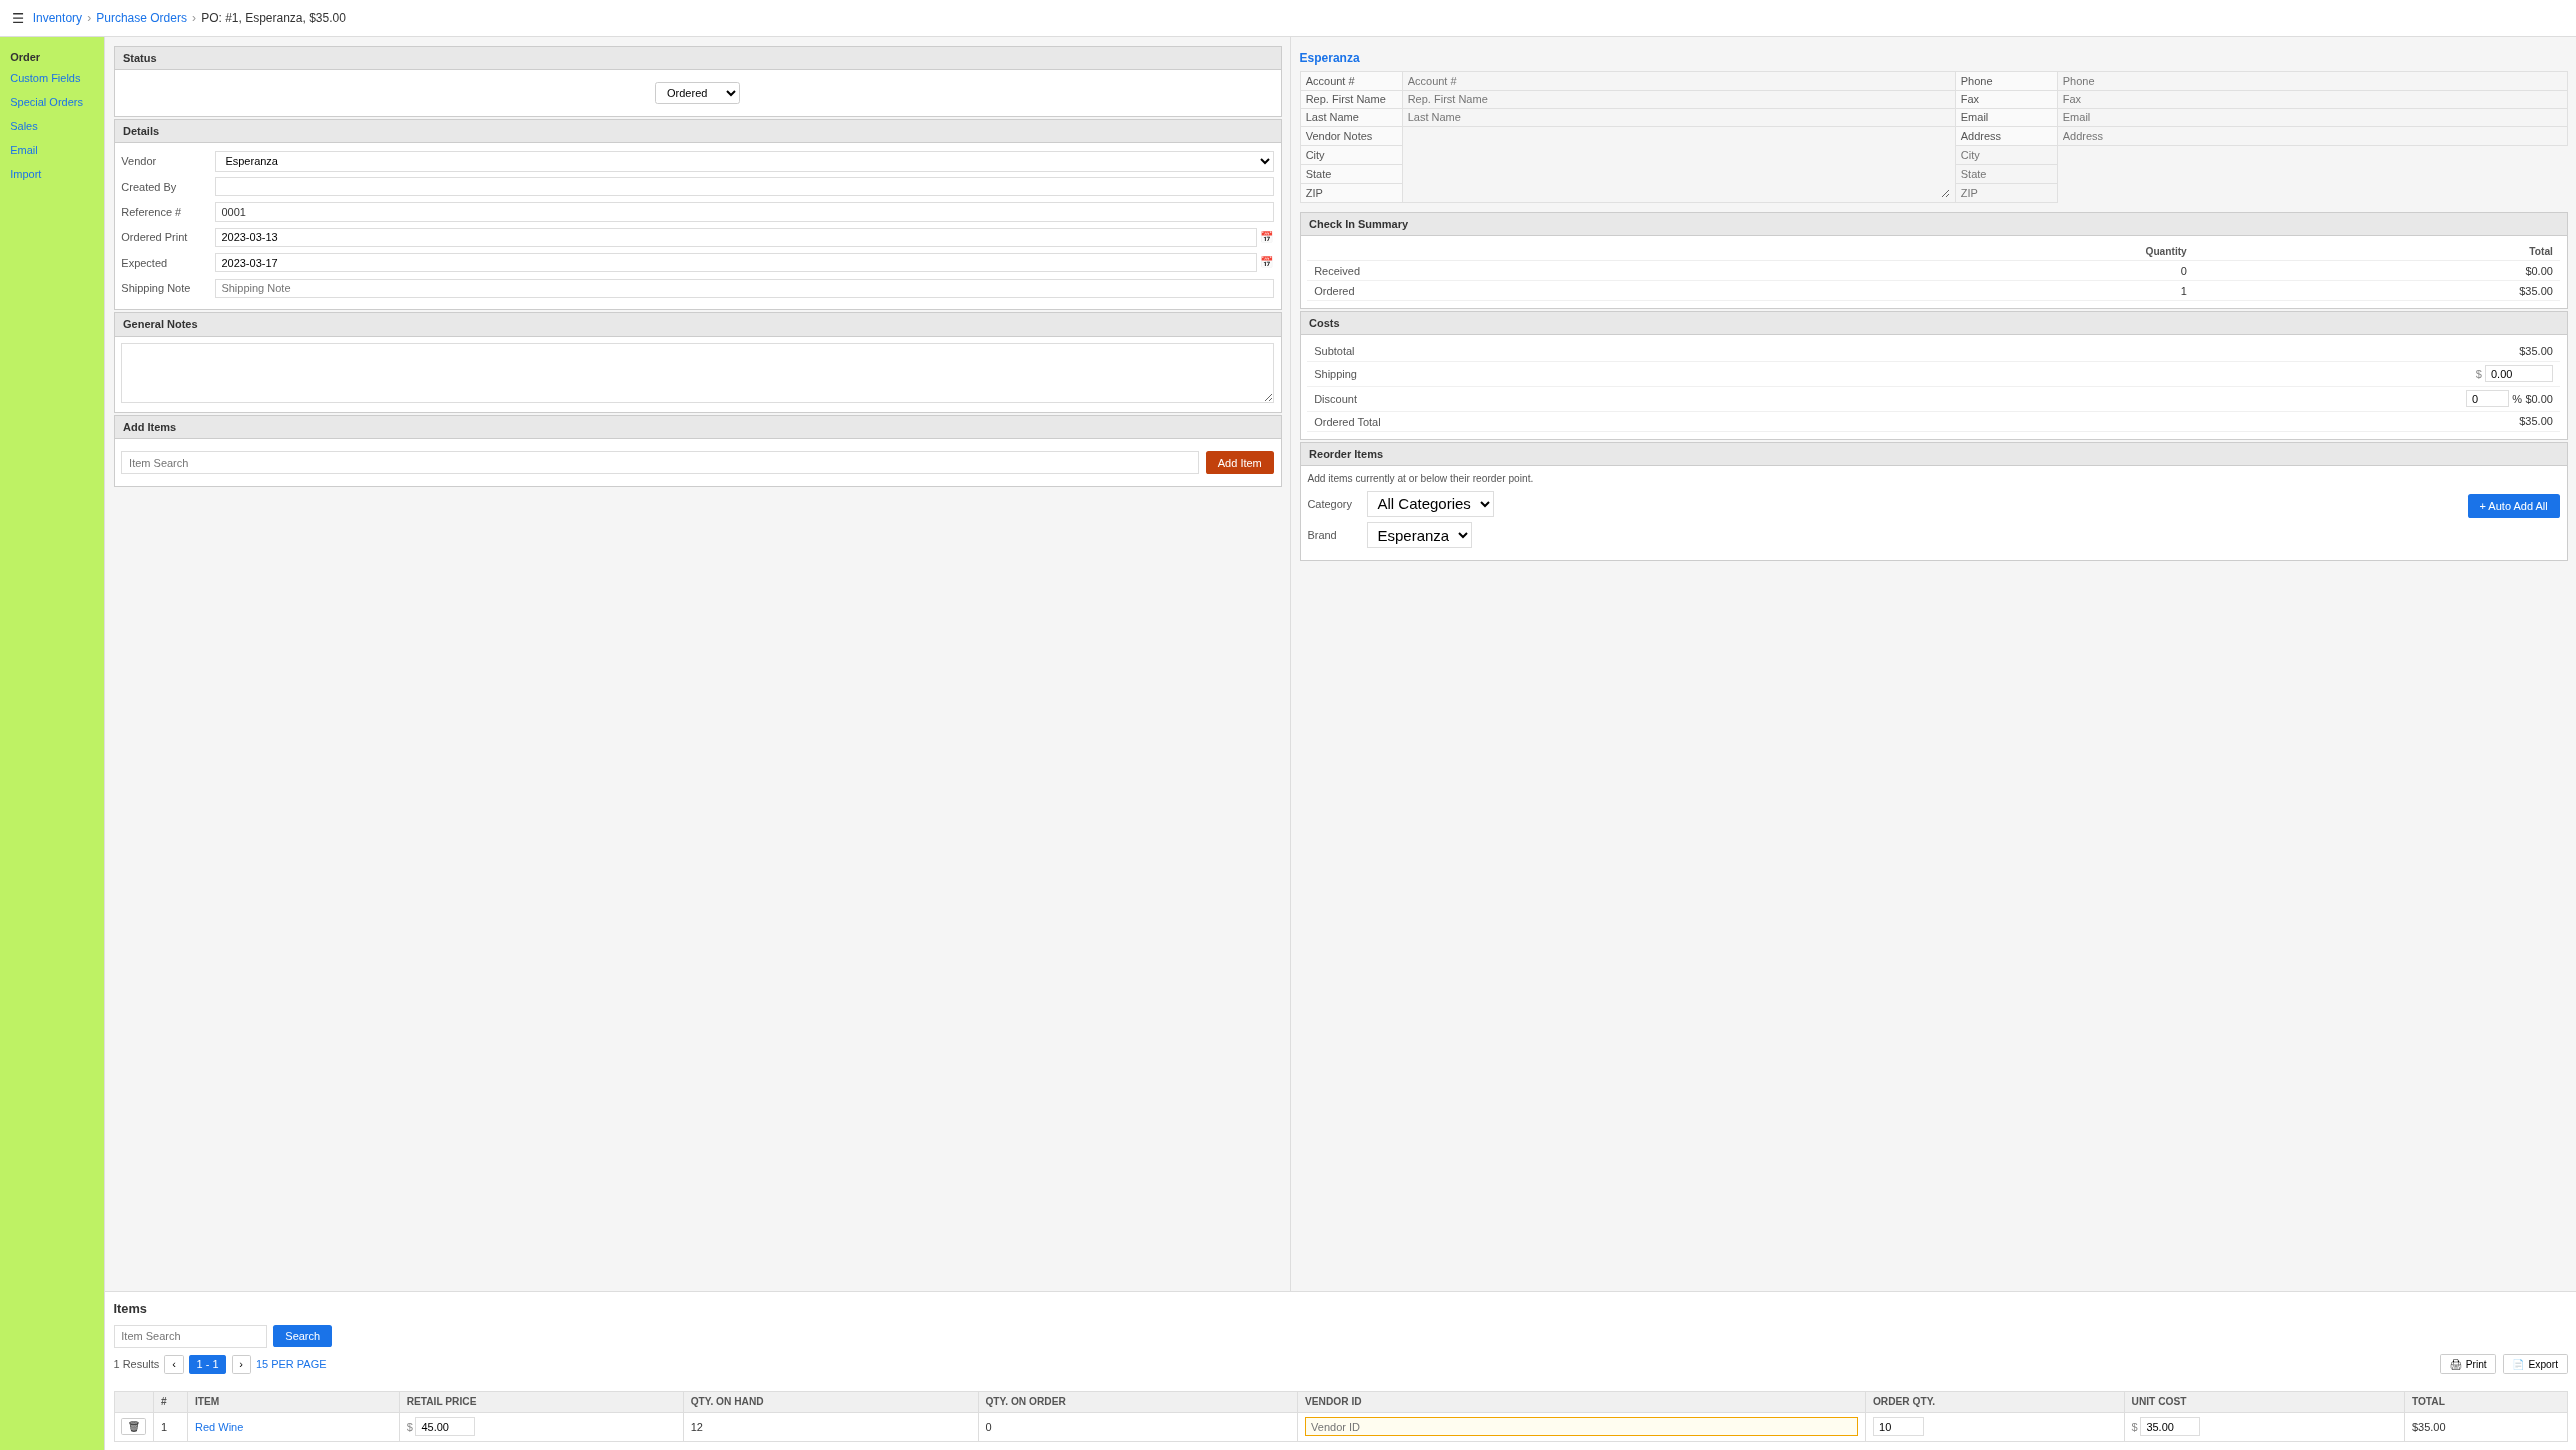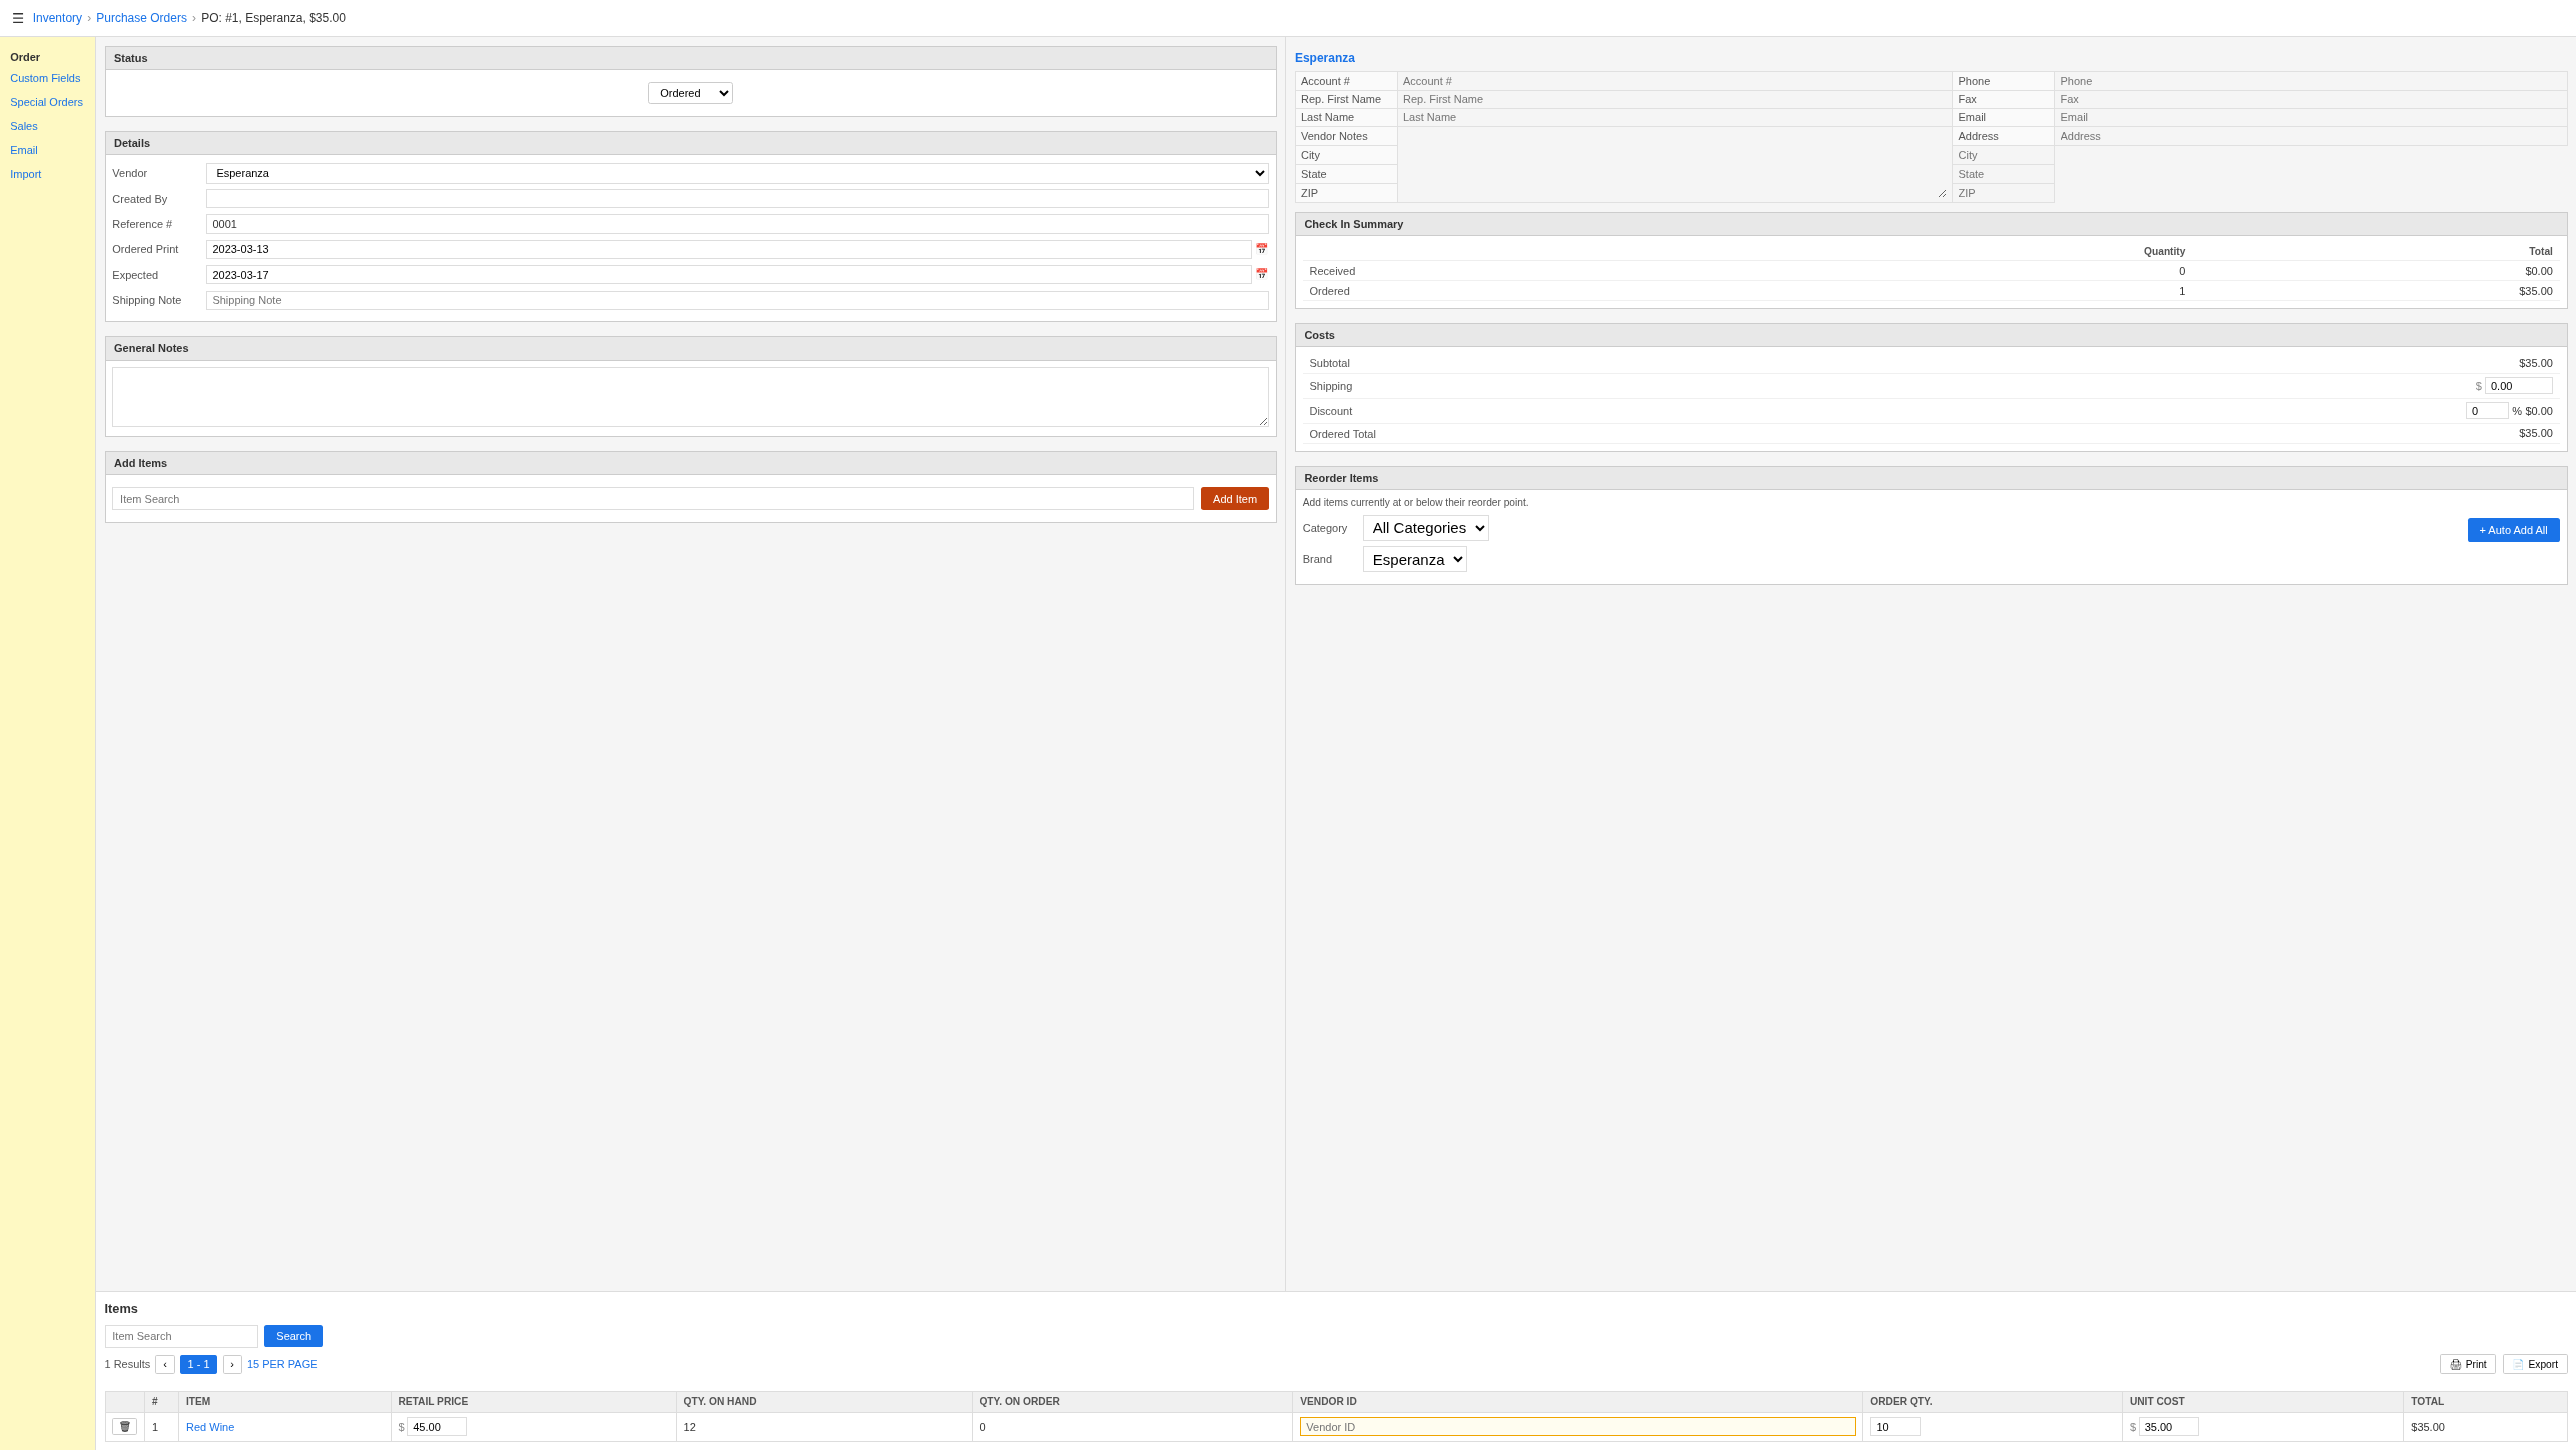--- a/index.html
+++ b/index.html
@@ -18,22 +18,22 @@
     .topbar-breadcrumb { display: flex; align-items: center; font-size: 12px; color: #555; }
     .topbar-breadcrumb .crumb-link { color: #1a73e8; cursor: pointer; text-decoration: none; }
     .topbar-breadcrumb .separator { margin: 0 5.1px; color: #999; }
     .topbar-breadcrumb .crumb-current { color: #333; font-weight: 500; }
 
     
     .app-body { display: flex; height: calc(100vh - 37px); overflow: hidden; }
 
     
     .sidebar {
-      width: 96px;
-      background: #fef9c3;
+      width: 105px;
+      background: #bef264;
       border-right: 0.9px solid #ddd;
       padding-top: 6.8px;
       flex-shrink: 0;
       overflow-y: auto;
     }
     .sidebar-section-label {
       font-weight: bold;
       font-size: 11px;
       padding: 6.8px 10.2px 3.4px 10.2px;
       color: #333;
@@ -81,21 +81,21 @@
       font-size: 11px;
       margin-bottom: 0;
       border: 0.9px solid #ccc;
     }
 
     .section-body {
       border: 0.9px solid #ccc;
       border-top: none;
       background: #fff;
       padding: 6.8px;
-      margin-bottom: 14px;
+      margin-bottom: 2px;
     }
 
     
     .status-select {
       padding: 3.4px 6.8px;
       border: 0.9px solid #ccc;
       border-radius: 2.6px;
       font-size: 11px;
       background: #fff;
       display: block;

